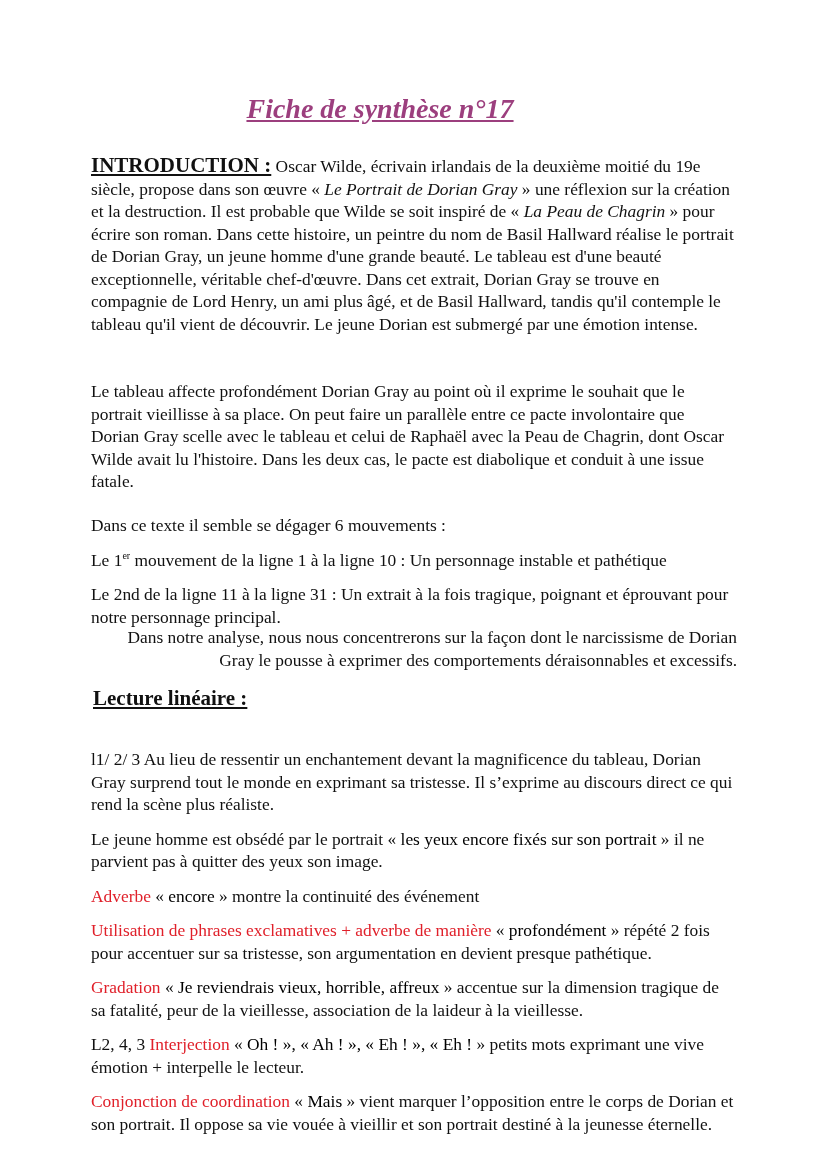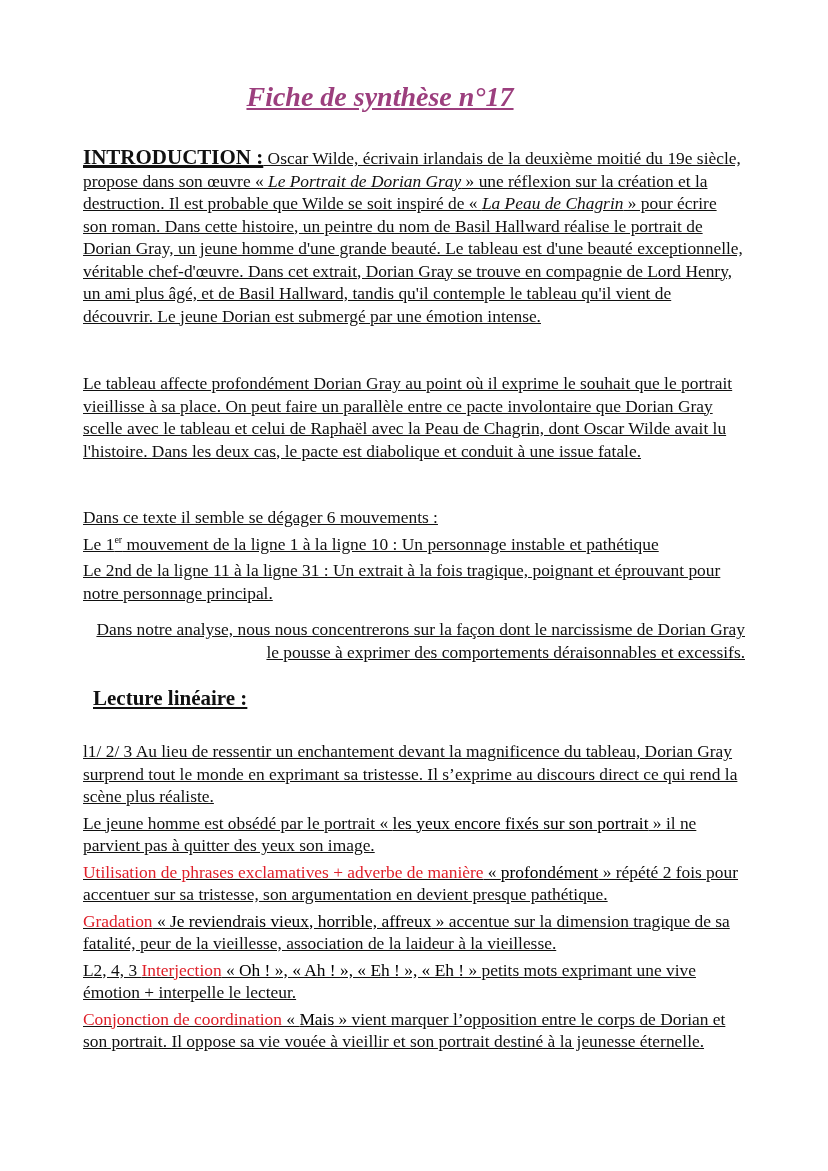--- a/index.html
+++ b/index.html
@@ -1,29 +1,29 @@
 <!DOCTYPE html>
 <html><head>
 <meta charset="utf-8">
 <style>
   html, body { margin: 0; padding: 0; background: #ffffff; }
   body {
     width: 828px; height: 1171px; position: relative; overflow: hidden;
     font-family: "Liberation Serif", serif; color: #111111;
   }
   .page-title {
-    position: absolute; left: 0; top: 80px; width: 760px; text-align: center;
+    position: absolute; left: 0; top: 92px; width: 760px; text-align: center;
     font-size: 28px; font-weight: bold; font-style: italic; text-decoration: underline;
     color: #9c3f7e; line-height: 34px;
   }
   .body-text {
     position: absolute; left: 79px; width: 670px;
     font-size: 17.4px; line-height: 22.5px; color: #111111;
   }
-  .body-text p { margin: 4px; text-decoration: underline; }
+  .body-text p { margin: 12px; }
   .intro-block { top: 142px; }
   .intro-heading {
     font-size: 21px; font-weight: bold; text-decoration: underline;
   }
   .p2 { top: 368px; }
   .p3 { top: 502px; }
   .p4 { top: 614px; text-align: right; }
   .section-heading {
     position: absolute; left: 93px; top: 685px;
     font-size: 21px; font-weight: bold; text-decoration: underline; line-height: 26px;
@@ -54,17 +54,18 @@
 
 <div class="body-text p4">
   <p>Dans notre analyse, nous nous concentrerons sur la façon dont le narcissisme de Dorian Gray le pousse à exprimer des comportements déraisonnables et excessifs.</p>
 </div>
 
 <div class="section-heading">Lecture linéaire :</div>
 
 <div class="body-text p5">
   <p>l1/ 2/ 3 Au lieu de ressentir un enchantement devant la magnificence du tableau, Dorian Gray surprend tout le monde en exprimant sa tristesse. Il s’exprime au discours direct ce qui rend la scène plus réaliste.</p>
   <p><span>Le jeune homme est obsédé par le portrait « </span><span class="blue">les yeux encore fixés sur son portrait</span><span> » il ne parvient pas à quitter des yeux son image.</span></p>
+  <p><span class="red">Adverbe</span><span> « </span><span class="blue">encore</span><span> » montre la continuité des événement</span></p>
   <p><span class="red">Utilisation de phrases exclamatives + adverbe de manière</span><span> « </span><span class="blue">profondément</span><span> » répété 2 fois pour accentuer sur sa tristesse, son argumentation en devient presque pathétique.</span></p>
   <p><span class="red">Gradation</span><span> « </span><span class="blue">Je reviendrais vieux, horrible, affreux</span><span> » accentue sur la dimension tragique de sa fatalité, peur de la vieillesse, association de la laideur à la vieillesse.</span></p>
   <p><span>L2, 4, 3 </span><span class="red">Interjection</span><span> « </span><span class="blue">Oh ! », « Ah ! », « Eh ! », « Eh !</span><span> » petits mots exprimant une vive émotion + interpelle le lecteur.</span></p>
   <p><span class="red">Conjonction de coordination</span><span> « </span><span class="blue">Mais</span><span> » vient marquer l’opposition entre le corps de Dorian et son portrait. Il oppose sa vie vouée à vieillir et son portrait destiné à la jeunesse éternelle.</span></p>
 </div>
 
 </body></html>

